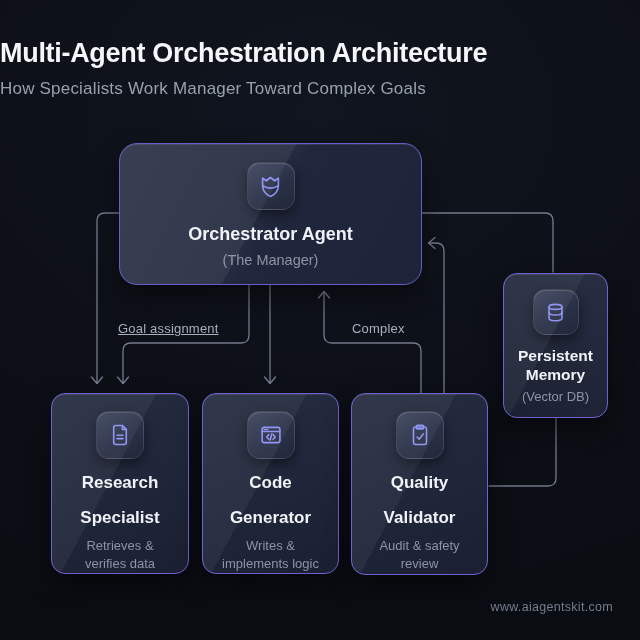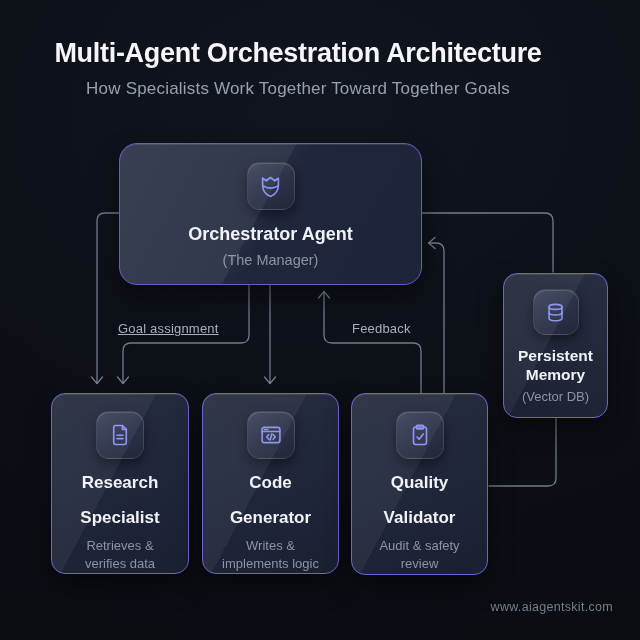--- a/index.html
+++ b/index.html
@@ -1,21 +1,21 @@
 <!DOCTYPE html>
 <html><head>
 <meta charset="utf-8">
 <style>
   html,body{margin:0;padding:0;background:#000;}
   .stage{
     position:relative;width:640px;height:640px;overflow:hidden;
     background:radial-gradient(120% 90% at 50% 18%, #11151f 0%, #0c0f16 55%, #090c11 100%);
     font-family:"Liberation Sans", sans-serif;
   }
-  .hdr{position:absolute;left:0;top:38px;width:564px;text-align:center;margin-left:16px;}
+  .hdr{position:absolute;left:0;top:38px;width:564px;text-align:left;}
   .hdr h1{margin:0;font-size:27px;font-weight:700;letter-spacing:-.3px;color:#f4f6f9;}
   .hdr h2{margin:10px 0 0 0;font-size:17px;font-weight:400;letter-spacing:.2px;color:#97a0ae;}
 
   svg.wires{position:absolute;left:0;top:0;pointer-events:none;}
   .wire{fill:none;stroke:#8f95a7;stroke-width:1.3;stroke-opacity:.8;stroke-linecap:round;stroke-linejoin:round;}
 
   .edge-label{position:absolute;font-size:13px;color:#a9afbd;letter-spacing:.2px;white-space:nowrap;}
 
   .card{
     position:absolute;box-sizing:border-box;border:1.5px solid #6e62d2;border-radius:14px;
@@ -59,21 +59,21 @@
 
   .footer{position:absolute;right:27px;top:600px;font-size:12.5px;color:#767d8b;letter-spacing:.3px;}
 </style>
 </head>
 <body>
 
 <div class="stage">
 
   <div class="hdr">
     <h1>Multi-Agent Orchestration Architecture</h1>
-    <h2>How Specialists Work Together Toward Together Goals</h2>
+    <h2>How Specialists Work Manager Toward Complex Goals</h2>
   </div>
 
   <svg class="wires" width="640" height="640" viewBox="0 0 640 640">
 
     <path class="wire" d="M119 213 H105 Q97 213 97 221 V383"></path>
     <path class="wire" d="M91.5 377 L97 383.5 L102.5 377"></path>
 
     <path class="wire" d="M249 285 V335 Q249 343 241 343 H131 Q123 343 123 351 V383"></path>
     <path class="wire" d="M117.5 377 L123 383.5 L128.5 377"></path>
 
@@ -85,21 +85,21 @@
 
     <path class="wire" d="M444 393 V251 Q444 243 436 243 H429"></path>
     <path class="wire" d="M435 237.5 L428.5 243 L435 248.5"></path>
 
     <path class="wire" d="M422 213 H545 Q553 213 553 221 V272"></path>
 
     <path class="wire" d="M556 418 V478 Q556 486 548 486 H489"></path>
   </svg>
 
   <div class="edge-label" style="left:118px;top:321px;text-decoration:underline;">Goal assignment</div>
-  <div class="edge-label" style="left:352px;top:321px;">Feedback</div>
+  <div class="edge-label" style="left:352px;top:321px;">Complex</div>
 
   <div class="card orch">
     <div class="icon-tile">
       <svg width="27" height="27" viewBox="0 0 24 24">
         <path d="M5 4.6 L8.2 6.9 L12 4 L15.8 6.9 L19 4.6 V10.8 C19 15.6 16.4 18.9 12 20.8 C7.6 18.9 5 15.6 5 10.8 Z"></path>
         <path d="M5.5 11.4 C8.8 14.1 15.2 14.1 18.5 11.4"></path>
       </svg>
     </div>
     <div class="title">Orchestrator Agent</div>
     <div class="sub">(The Manager)</div>

